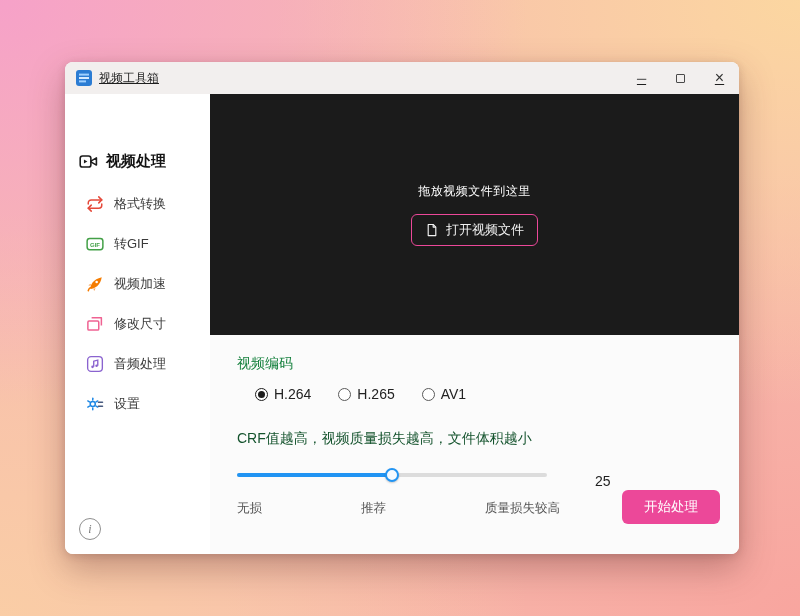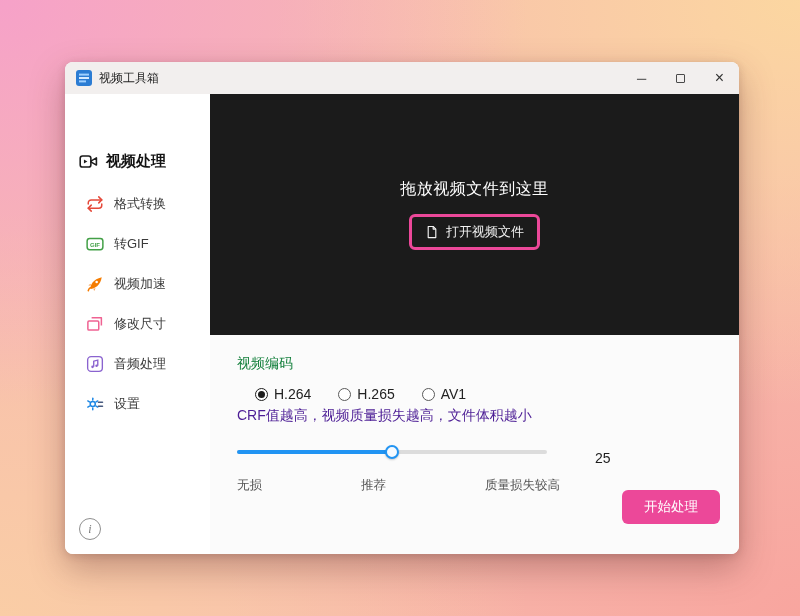--- a/index.html
+++ b/index.html
@@ -18,21 +18,21 @@
   .window {
     position:absolute; left:65px; top:62px; width:674px; height:492px;
     border-radius:8px; overflow:hidden; background:#fff;
     box-shadow:0 14px 34px rgba(90,40,40,.35), 0 2px 8px rgba(90,40,40,.18);
     display:flex; flex-direction:column;
   }
 
   
   .titlebar {
     height:32px; flex:none; background:#f2efee; display:flex; align-items:center;
-    padding-left:11px; font-size:12px; color:#1f1f1f;
+    padding-left:11px; font-size:12px; color:#1f1f1f;text-decoration:underline;
   }
   .app-icon { width:16px; height:16px; margin-right:7px; flex:none; }
   .win-controls { margin-left:auto; height:100%; display:flex; }
   .win-btn { width:39px; height:100%; display:flex; align-items:center; justify-content:center; color:#333; font-size:13px; }
   .max-box { width:9px; height:9px; border:1px solid #4a4a4a; border-radius:1px; }
   .close-glyph { font-size:16px; line-height:1; }
 
   
   .win-body { flex:1; display:flex; min-height:0; }
 
@@ -46,35 +46,35 @@
   .side-item.active::before { content:""; position:absolute; left:0; top:0; bottom:0; width:4px; background:#2194f3; }
   .info-btn { position:absolute; left:14px; bottom:14px; width:22px; height:22px; border:1.5px solid #8f8f8f;
               border-radius:50%; color:#7a7a7a; font-size:12px; font-style:italic; font-family:"Liberation Serif", serif;
               display:flex; align-items:center; justify-content:center; }
 
   .main { flex:1; display:flex; flex-direction:column; min-width:0; }
 
   
   .dropzone { height:241px; flex:none; background:#1b1b1b; display:flex; flex-direction:column;
               align-items:center; justify-content:center; }
-  .drop-title { color:#fff; font-size:16px; letter-spacing:.5px; }
+  .drop-title { color:#fff; font-size:12px; letter-spacing:.5px; }
   .open-btn { margin-top:14px; display:flex; align-items:center; gap:7px; padding:6px 13px;
-              border:3px solid #ec4899; border-radius:6px; background:#1b1b1b; color:#f2f2f2;
+              border:1px solid #ec4899; border-radius:6px; background:#1b1b1b; color:#f2f2f2;
               font-size:13px; cursor:pointer; }
 
   
   .panel { flex:1; background:#fbfbfb; position:relative; padding:20px 0 0 27px; }
   .section-label { font-size:14px; color:#15803d; }
   .radio-row { display:flex; align-items:flex-start; gap:27px; margin:13px 0 0 18px; }
   .radio-opt { display:flex; align-items:center; gap:6px; font-size:14px; color:#222; cursor:pointer; }
   .radio-dot { width:13px; height:13px; border-radius:50%; border:1px solid #5a5a5a; position:relative; background:#fff; flex:none; }
   .radio-opt.checked .radio-dot { border-color:#1d1d1d; }
   .radio-opt.checked .radio-dot::after { content:""; position:absolute; left:50%; top:50%; width:7px; height:7px;
               margin:-3.5px 0 0 -3.5px; border-radius:50%; background:#1d1d1d; }
-  .crf-desc { margin-top:5px; font-size:14px; color:#4c1d95; }
+  .crf-desc { margin-top:28px; font-size:14px; color:#14532d; }
 
   .slider-row { margin-top:25px; display:flex; align-items:flex-start;gap:32px; }
   .slider-track { width:310px; height:4px; background:#dcdcdc; border-radius:2px; position:relative; cursor:pointer; }
   .slider-fill { position:absolute; left:0; top:0; height:4px; background:#2194f3; border-radius:2px; }
   .slider-thumb { position:absolute; top:50%; width:14px; height:14px; margin:-7px 0 0 -7px; border-radius:50%;
                   background:#f5faff; border:2px solid #2194f3; box-shadow:0 1px 2px rgba(0,0,0,.2); cursor:grab; }
   .slider-value { margin-left:16px; font-size:14px; color:#1e1e1e; }
 
   .slider-labels { width:323px; display:flex; justify-content:space-between; margin-top:11px;
                    font-size:12.5px; color:#555; }

